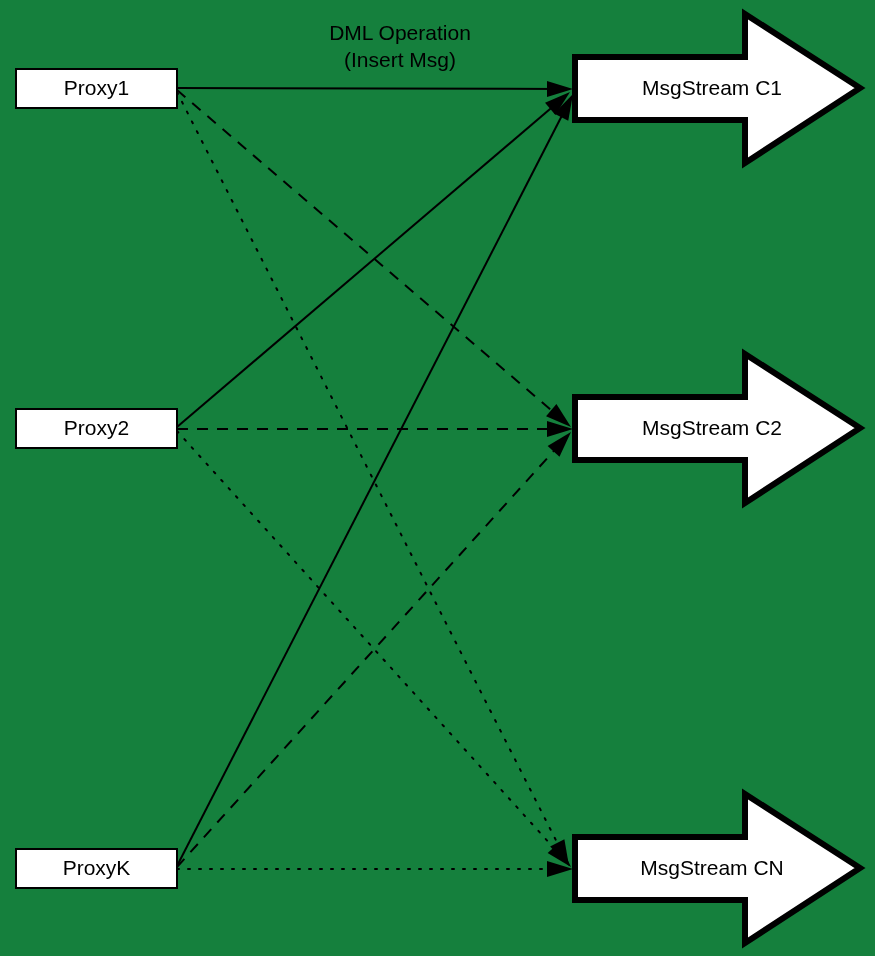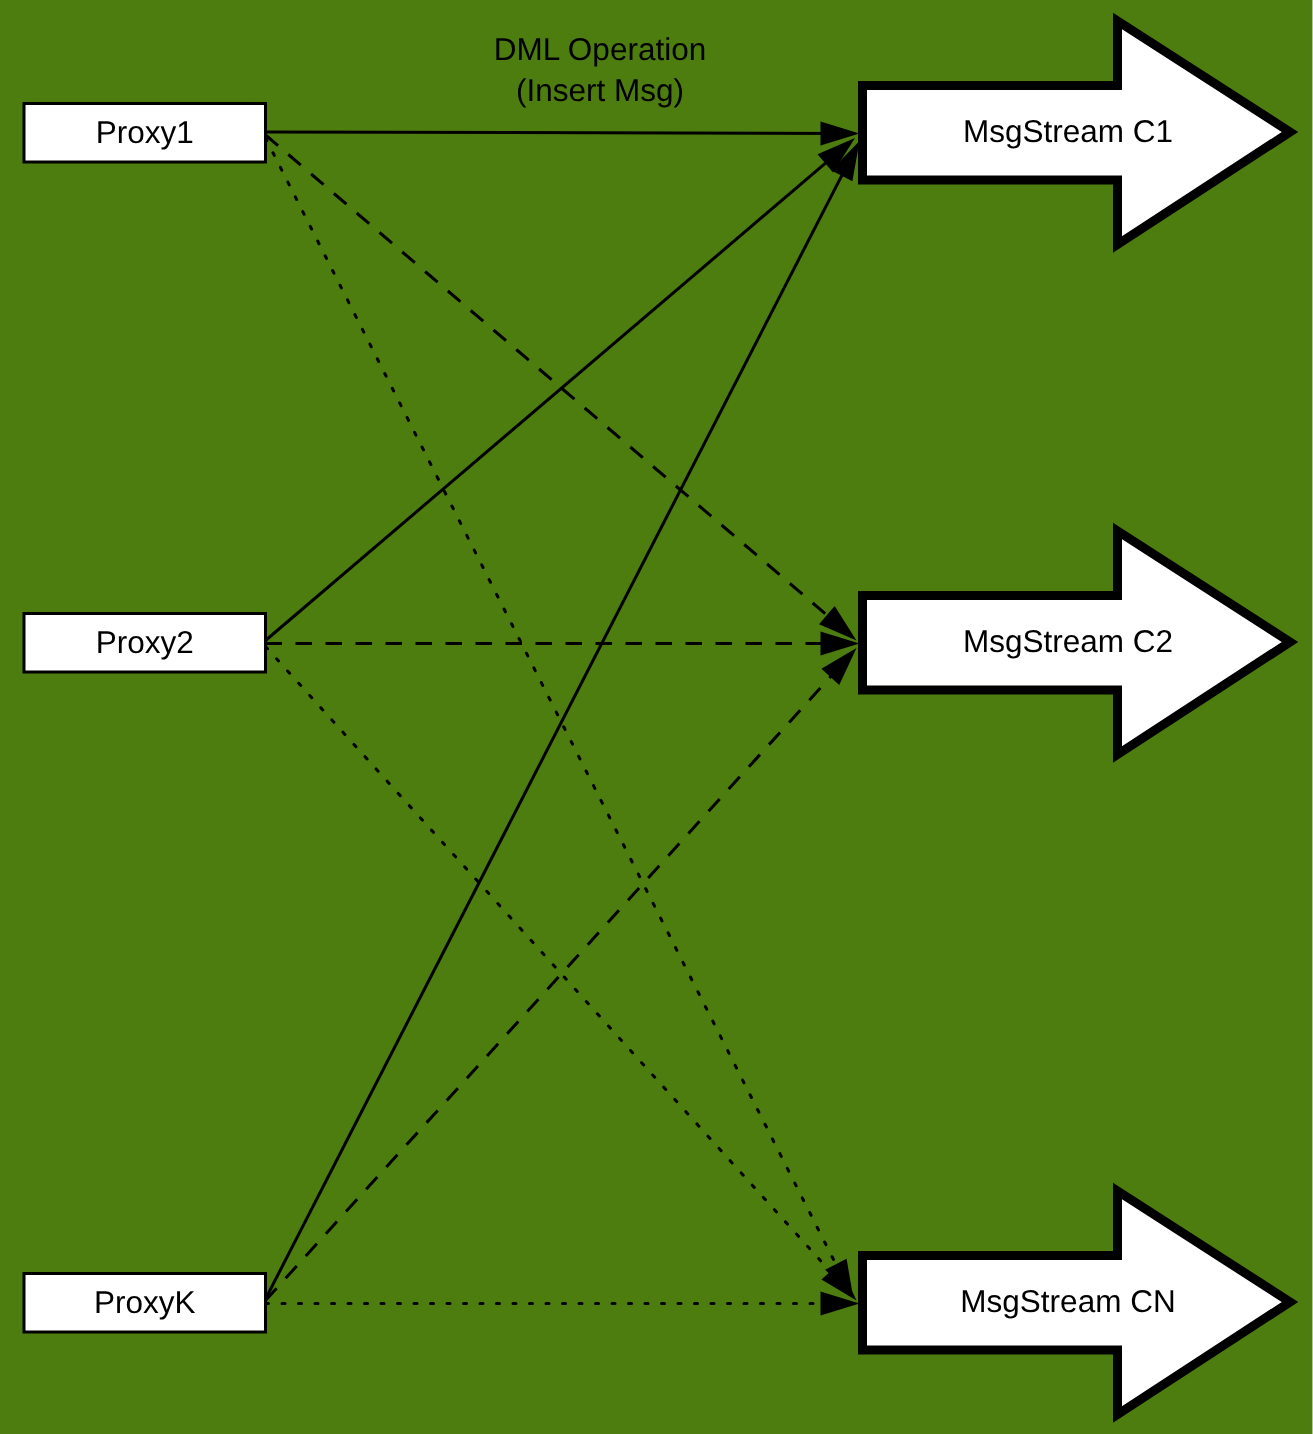--- a/index.html
+++ b/index.html
@@ -7,21 +7,21 @@
     padding: 0;
     background: #ffffff;
   }
   body {
     font-family: "Liberation Sans", sans-serif;
   }
   #diagram-root {
     position: relative;
     width: 875px;
     height: 956px;
-    background: #4d7c0f;
+    background: #15803d;
     overflow: hidden;
   }
   svg.canvas {
     position: absolute;
     top: 0;
     left: 0;
     width: 875px;
     height: 956px;
     display: block;
   }

